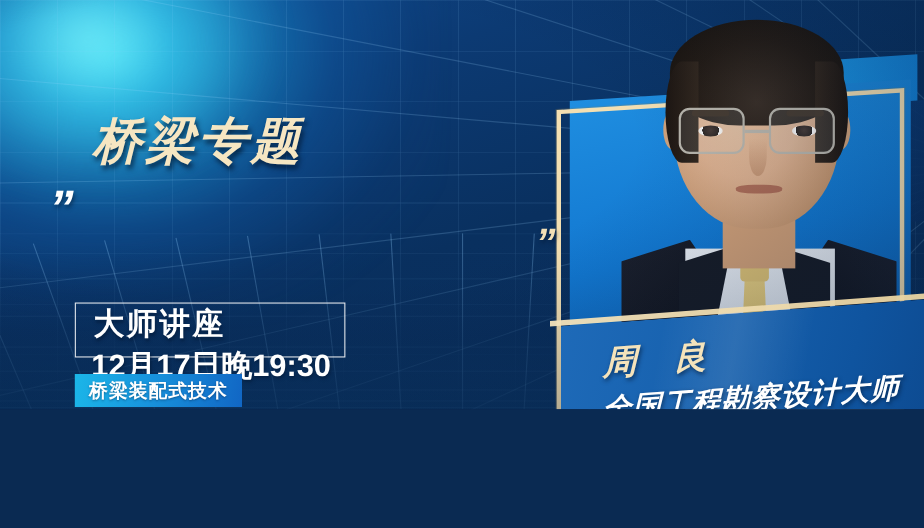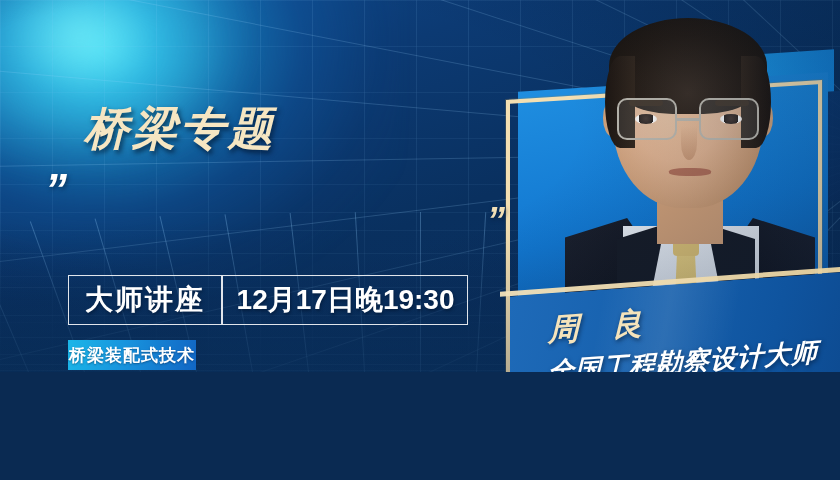--- a/index.html
+++ b/index.html
@@ -63,33 +63,33 @@
   .quote-close{position:absolute;left:487px;top:203px;font-size:36px;line-height:1;
     font-weight:900;font-style:italic;color:#f1dfb6;letter-spacing:-3px;
     text-shadow:1px 2px 4px rgba(2,20,45,.6);}
 
   .subtitle{position:absolute;left:68px;top:178px;font-size:40px;font-weight:700;
     font-style:italic;letter-spacing:1px;color:#ffffff;white-space:nowrap;
     text-shadow:2px 3px 5px rgba(2,20,45,.7);}
 
   
   .infobar{position:absolute;left:68px;top:275px;height:50px;display:flex;align-items:stretch;
-    border:1.6px solid rgba(255,255,255,.88);}
+    border:1.6px solid rgba(255,255,255,.88);flex-direction:column;}
   .ib-left{display:flex;align-items:center;padding:0 16px;
     font-size:28px;font-weight:700;color:#ffffff;letter-spacing:2px;white-space:nowrap;
     text-shadow:1px 2px 3px rgba(2,20,45,.55);}
   .ib-div{width:1.6px;background:rgba(255,255,255,.88);}
   .ib-right{display:flex;align-items:center;padding:0 12px 0 14px;
     font-size:28px;font-weight:700;color:#ffffff;letter-spacing:0px;white-space:nowrap;
     text-shadow:1px 2px 3px rgba(2,20,45,.55);}
 
   
   .tags{position:absolute;left:68px;top:340px;display:flex;gap:24px;}
   .tag{height:30px;display:flex;align-items:center;justify-content:center;
-    padding:0 1px;font-size:17px;font-weight:700;color:#ffffff;letter-spacing:1px;
+    padding:0 13px;font-size:17px;font-weight:700;color:#ffffff;letter-spacing:1px;
     background:linear-gradient(100deg,#1bb6e8 0%,#1893dd 45%,#1166c4 100%);
     white-space:nowrap;text-shadow:0 1px 2px rgba(2,25,55,.45);}
 
   
   .right-wrap{position:absolute;left:470px;top:0;width:370px;height:480px;}
 
   
   .panel-bright{position:absolute;left:48px;top:82px;width:310px;height:215px;
     background:linear-gradient(170deg,#1f8ee0 0%,#1277d0 60%,#0f63b8 100%);
     transform:skewY(-3.6deg);}

